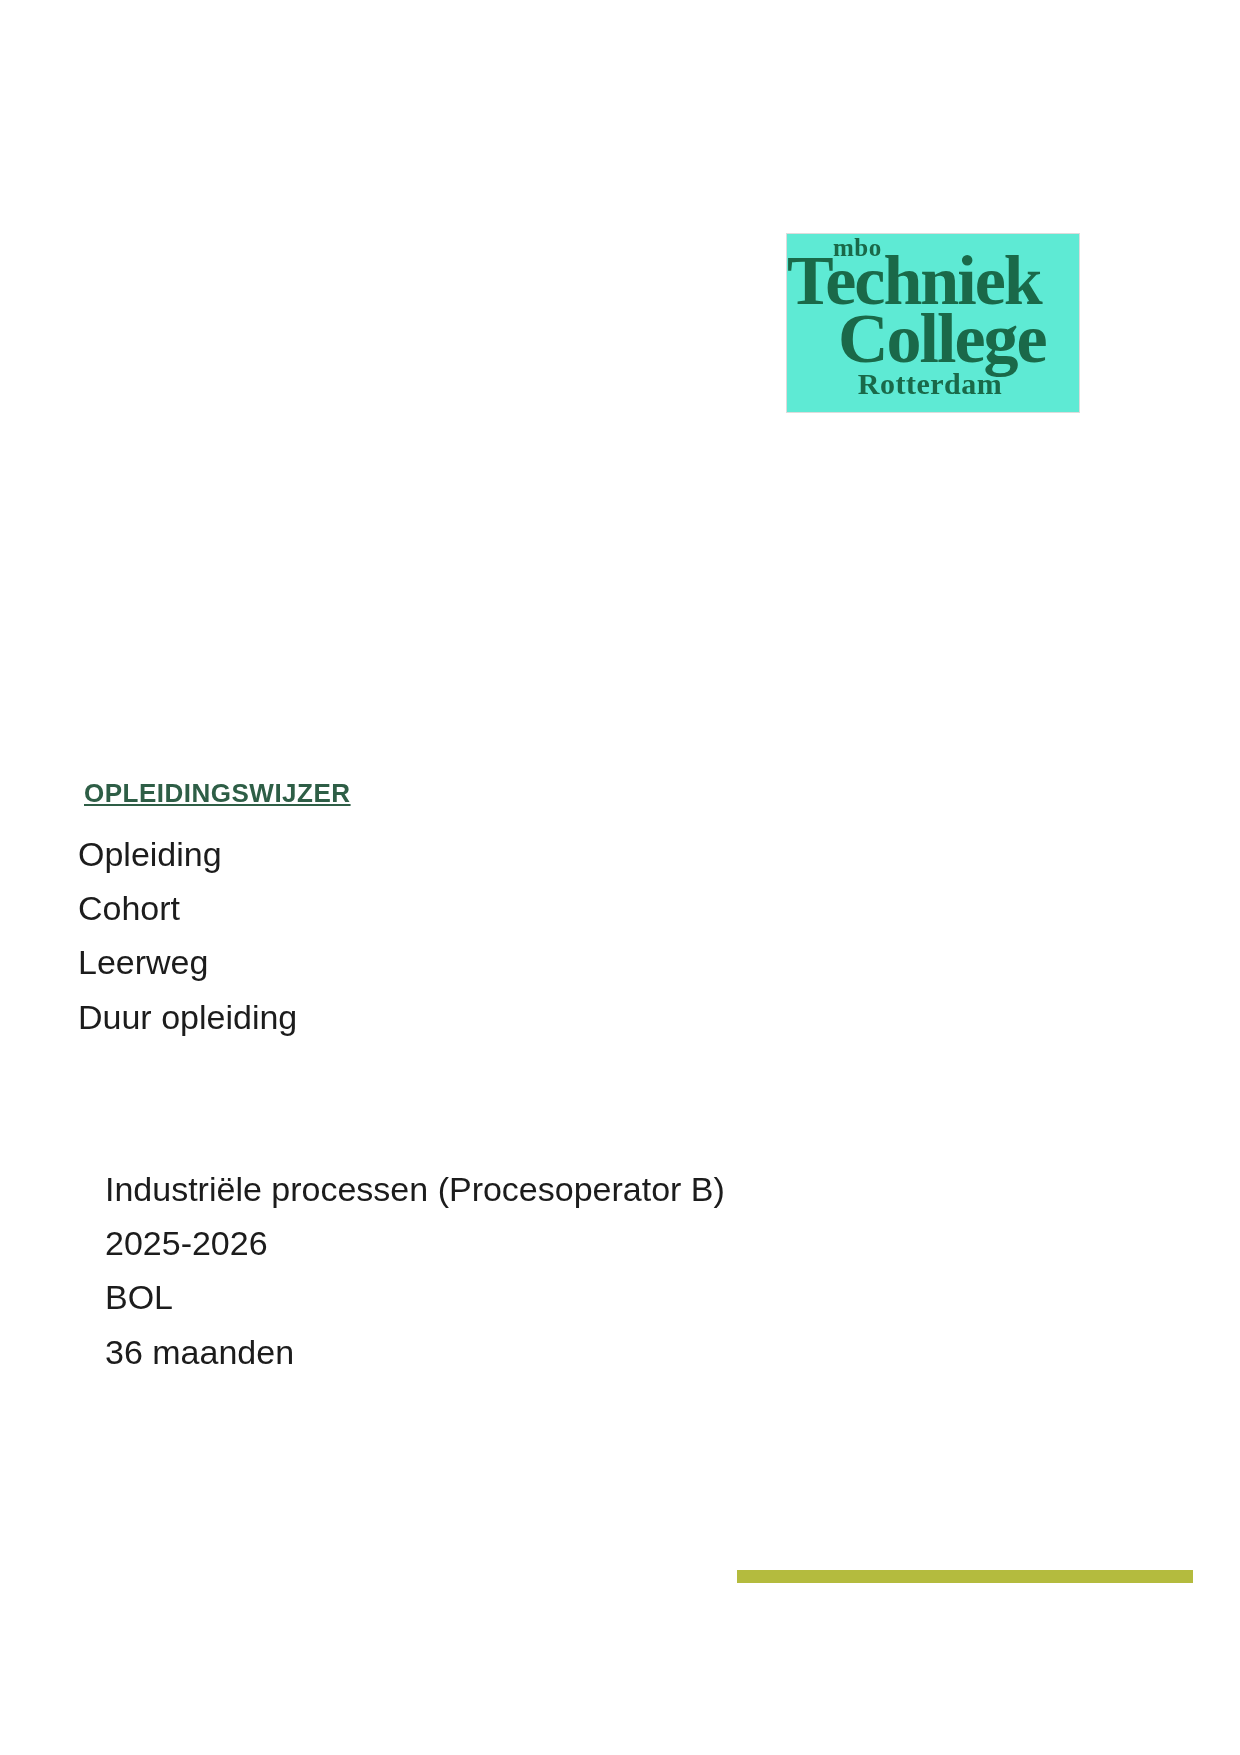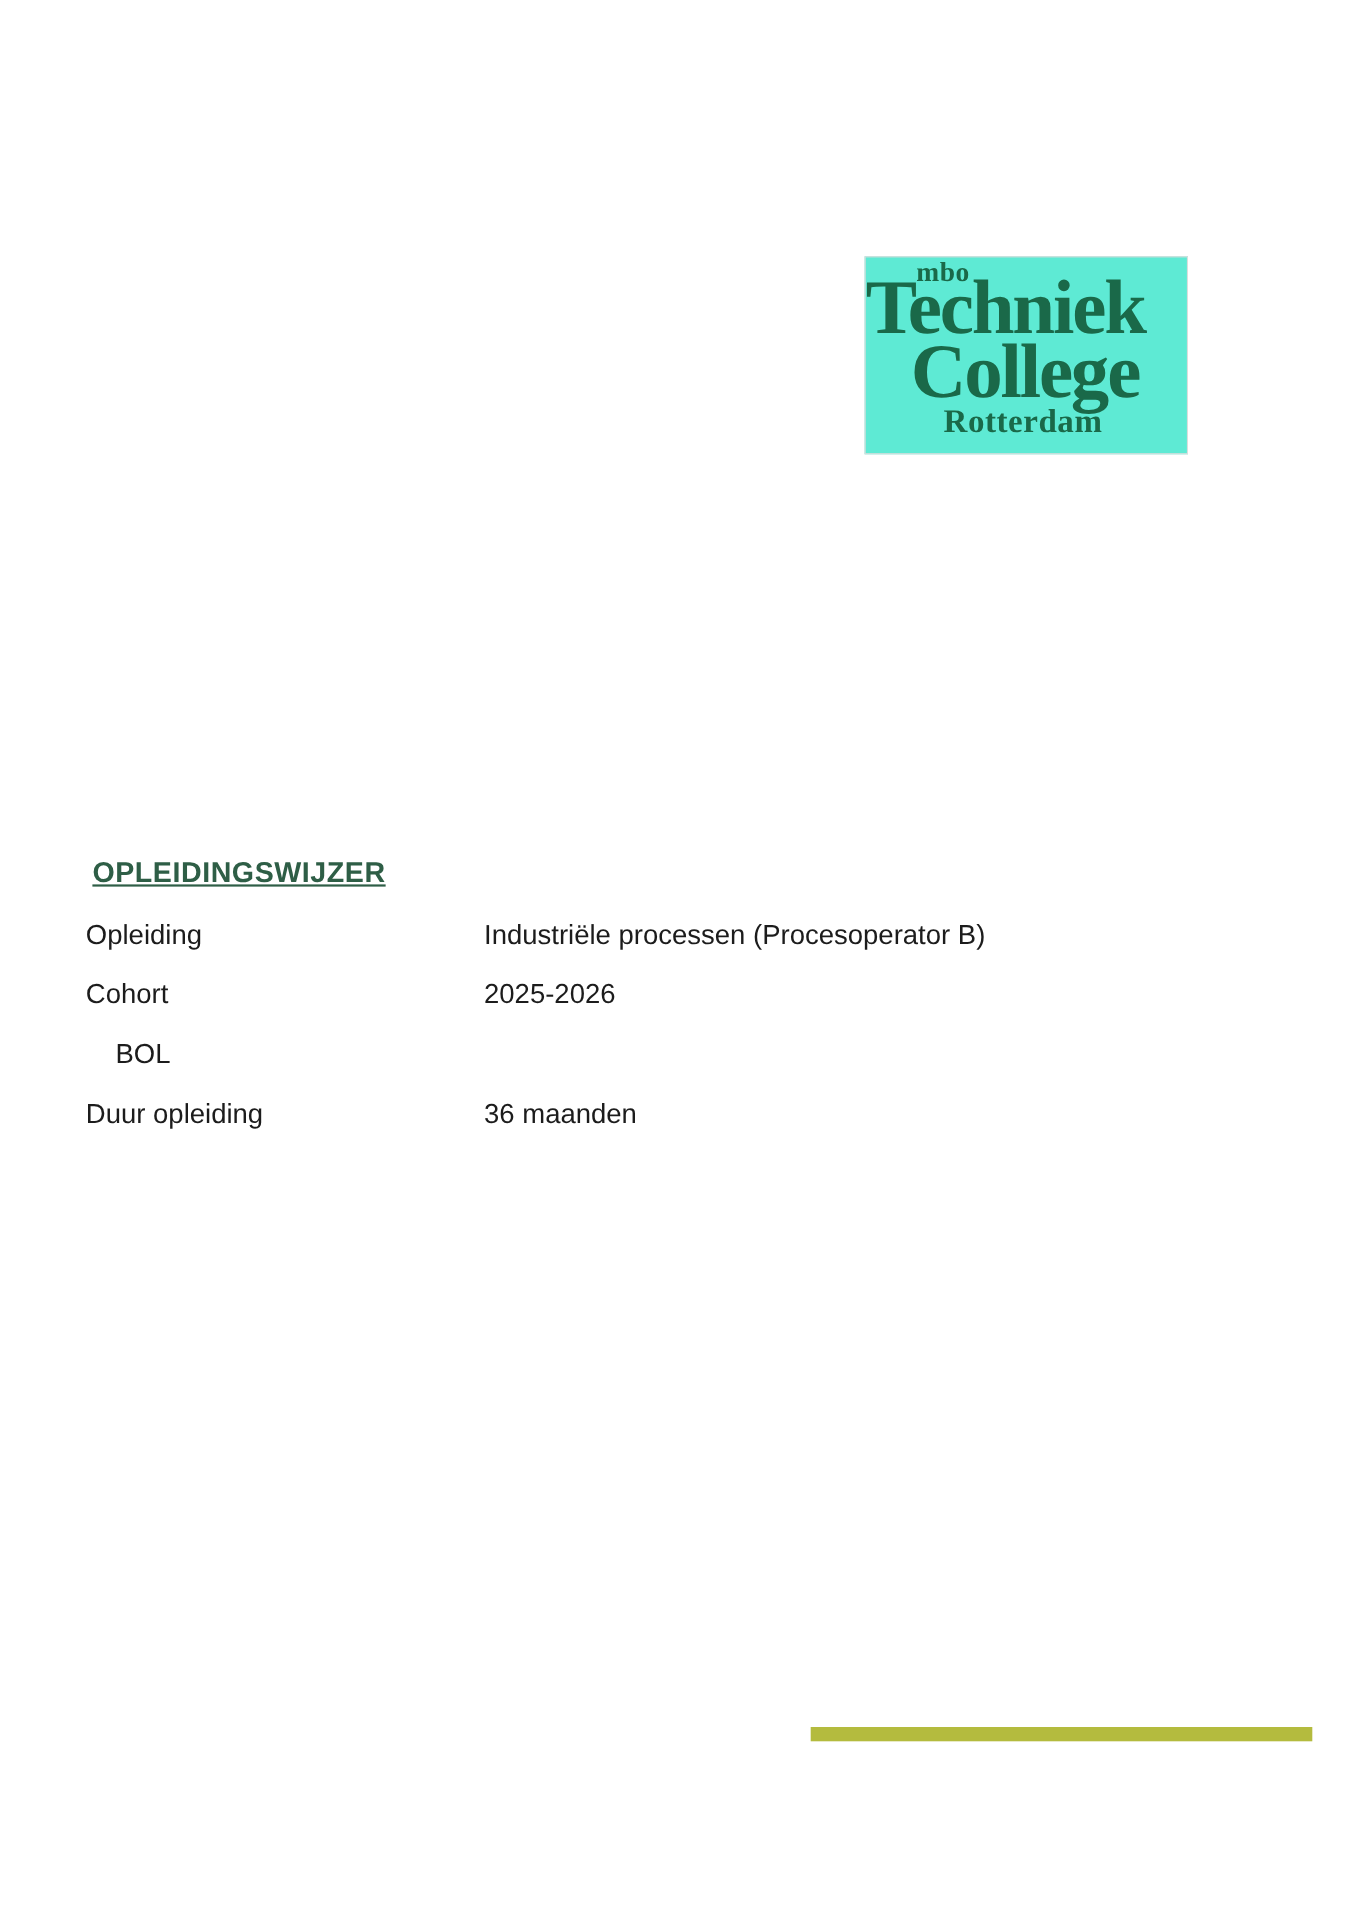--- a/index.html
+++ b/index.html
@@ -31,21 +31,21 @@
   }
   .logo-line {
     position: absolute;
     color: var(--logo-green, #1a6949);
     font-weight: bold;
     line-height: 1;
     white-space: nowrap;
   }
   .logo-mbo      { left: 46px; top: 1px;   font-size: 25px; letter-spacing: 0.5px; }
   .logo-techniek { left: 0px;  top: 12px;  font-size: 70px; letter-spacing: -2px; }
-  .logo-college  { left: 41px; top: 70px;  font-size: 70px; letter-spacing: -2px; }
+  .logo-college  { left: 51px; top: 70px;  font-size: 70px; letter-spacing: -2px; }
   .logo-city     { left: 0; right: 14px; top: 135px; font-size: 30px; text-align: center;
                    padding-left: 8px; letter-spacing: 0.5px; }
 
   
   .page-title {
     position: absolute;
     left: 84px;
     top: 780px;
     font-size: 26px;
     font-weight: bold;
@@ -60,23 +60,24 @@
   .details {
     position: absolute;
     left: 78px;
     top: 837px;
     width: 1080px;
   }
   .detail-row {
     display: flex;
     height: 54.2px;
     align-items: flex-start;
-    font-size: 25px;
+    font-size: 34px;
     line-height: 1.05;
     color: var(--text, #1c1c1c);
+    flex-direction: column;
   }
   .detail-label {
     flex: 0 0 335px;
     width: 335px;
     white-space: nowrap;
   }
   .detail-value {
     white-space: nowrap;
     margin-left: 27px;
   }
@@ -106,20 +107,21 @@
 <div class="details">
   <div class="detail-row">
     <div class="detail-label">Opleiding</div>
     <div class="detail-value">Industriële processen (Procesoperator B)</div>
   </div>
   <div class="detail-row">
     <div class="detail-label">Cohort</div>
     <div class="detail-value">2025-2026</div>
   </div>
   <div class="detail-row">
+    <div class="detail-label">Leerweg</div>
     <div class="detail-value">BOL</div>
   </div>
   <div class="detail-row">
     <div class="detail-label">Duur opleiding</div>
     <div class="detail-value">36 maanden</div>
   </div>
 </div>
 
 <div class="footer-bar"></div>
 

